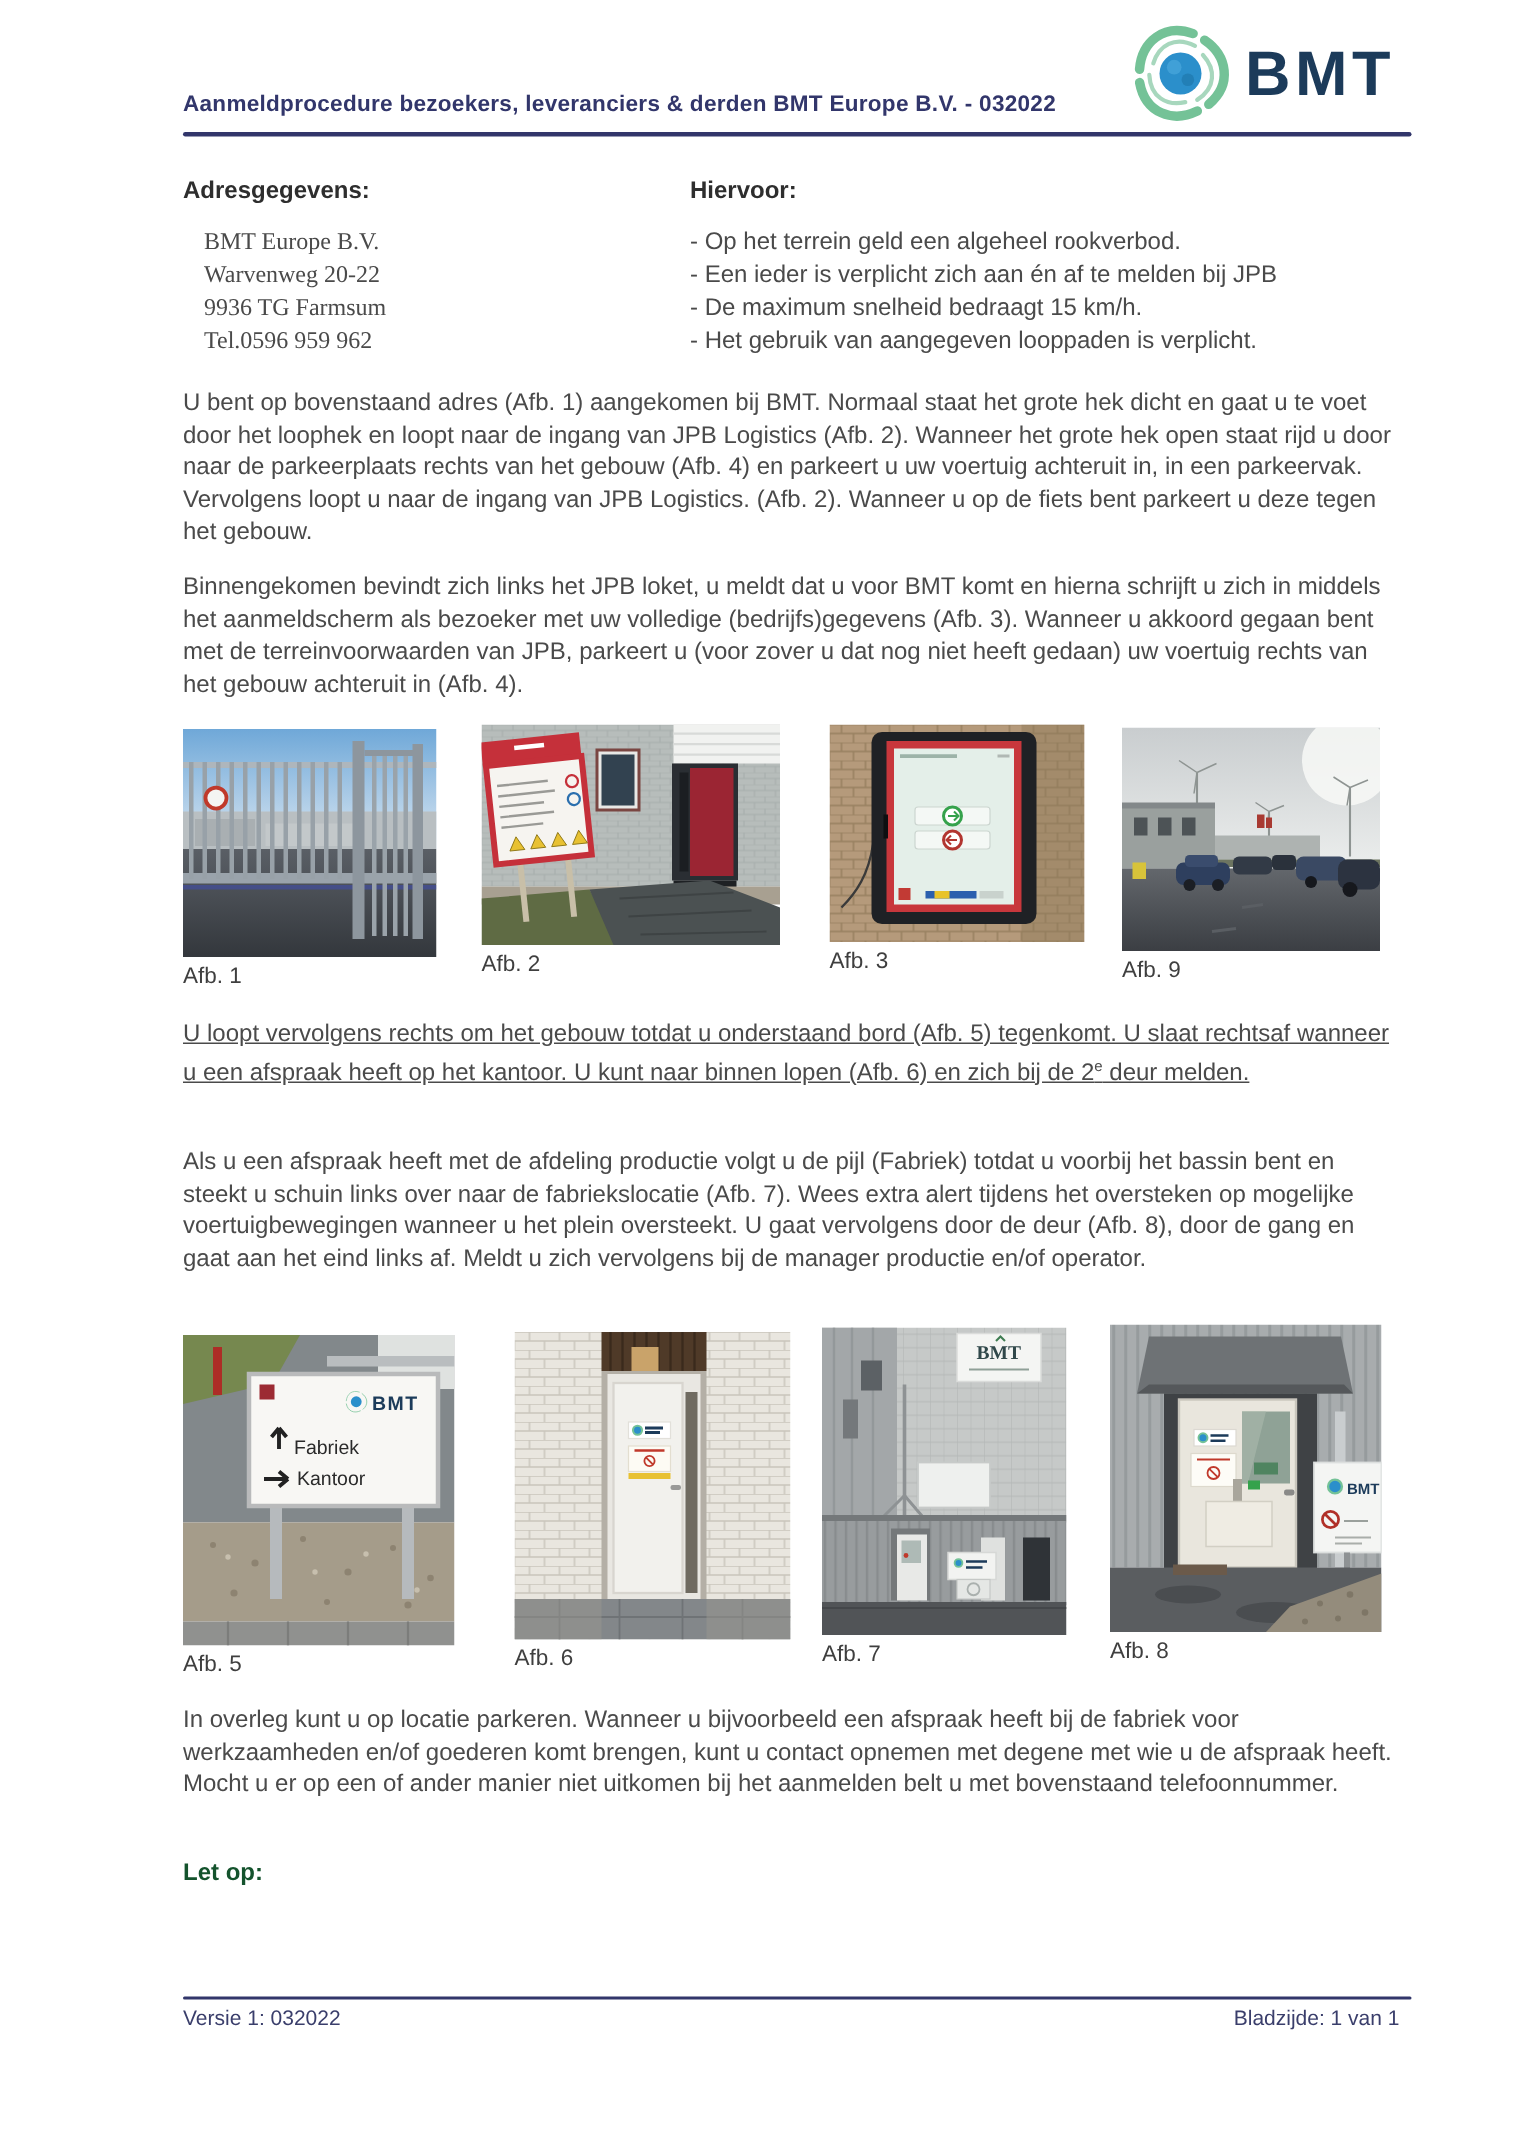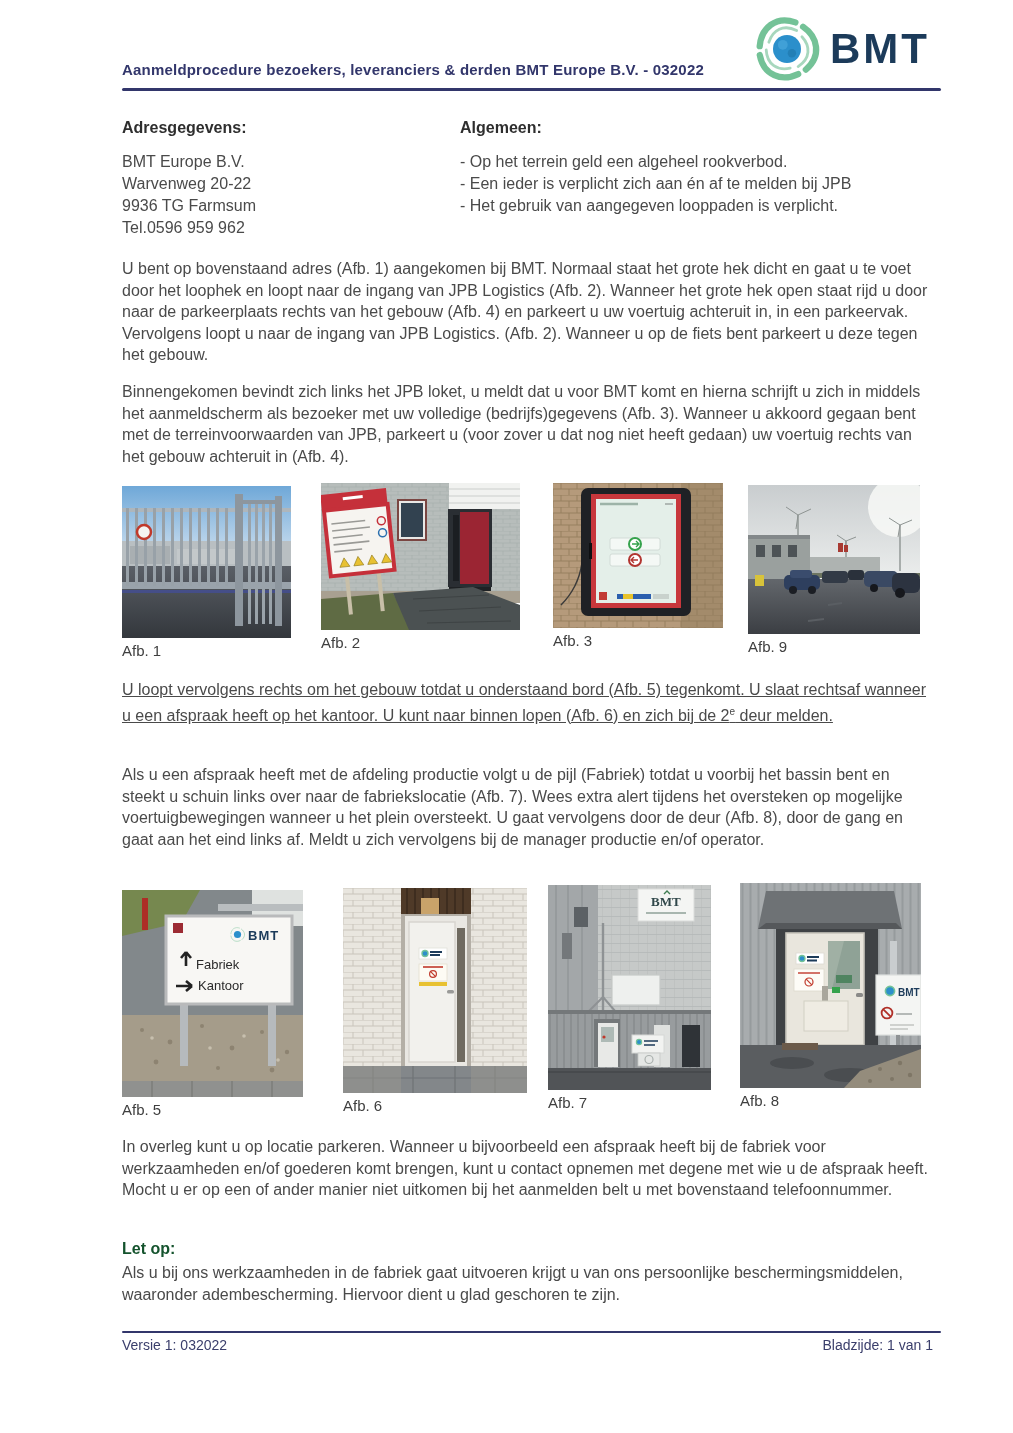--- a/index.html
+++ b/index.html
@@ -49,31 +49,32 @@
       <circle cx="50" cy="50" r="20" fill="#2b8fcb"></circle>
       <circle cx="44" cy="44" r="7" fill="#4aa6dc" opacity="0.7"></circle>
       <circle cx="57" cy="56" r="6" fill="#1f78ad" opacity="0.7"></circle>
     </svg>
     <span class="logo-word">BMT</span>
   </div>
 
   <div class="abs rule rule-top"></div>
 
   <div class="abs col-heading" style="left:122px;top:119px;">Adresgegevens:</div>
-  <div class="abs" style="left:122px;top:151px;">
+  <div class="abs" style="left:136px;top:151px;font-family:Liberation Serif, serif;">
     <div class="addr-line">BMT Europe B.V.</div>
     <div class="addr-line">Warvenweg 20-22</div>
     <div class="addr-line">9936 TG Farmsum</div>
     <div class="addr-line">Tel.0596 959 962</div>
   </div>
 
-  <div class="abs col-heading" style="left:460px;top:119px;">Algemeen:</div>
+  <div class="abs col-heading" style="left:460px;top:119px;">Hiervoor:</div>
   <div class="abs" style="left:460px;top:151px;">
     <div class="gen-line">- Op het terrein geld een algeheel rookverbod.</div>
     <div class="gen-line">- Een ieder is verplicht zich aan én af te melden bij JPB</div>
+    <div class="gen-line">- De maximum snelheid bedraagt 15 km/h.</div>
     <div class="gen-line">- Het gebruik van aangegeven looppaden is verplicht.</div>
   </div>
 
   <div class="abs para" style="top:258px;">U bent op bovenstaand adres (Afb. 1) aangekomen bij BMT. Normaal staat het grote hek dicht en gaat u te voet door het loophek en loopt naar de ingang van JPB Logistics (Afb. 2). Wanneer het grote hek open staat rijd u door naar de parkeerplaats rechts van het gebouw (Afb. 4) en parkeert u uw voertuig achteruit in, in een parkeervak. Vervolgens loopt u naar de ingang van JPB Logistics. (Afb. 2). Wanneer u op de fiets bent parkeert u deze tegen het gebouw.</div>
   <div class="abs para" style="top:381px;">Binnengekomen bevindt zich links het JPB loket, u meldt dat u voor BMT komt en hierna schrijft u zich in middels het aanmeldscherm als bezoeker met uw volledige (bedrijfs)gegevens (Afb. 3). Wanneer u akkoord gegaan bent met de terreinvoorwaarden van JPB, parkeert u (voor zover u dat nog niet heeft gedaan) uw voertuig rechts van het gebouw achteruit in (Afb. 4).</div>
 
   <figure class="abs fig" style="left:122px;top:486px;">
     <svg width="169" height="152" viewBox="0 0 169 152">
       <defs>
         <linearGradient id="sky1" x1="0" y1="0" x2="0" y2="1">
@@ -441,19 +442,18 @@
           <circle cx="130" cy="198" r="2"></circle>
       </g>
       <rect x="42" y="160" width="36" height="7" fill="#6b5a4a"></rect>
     </svg>
     <figcaption class="caption">Afb. 8</figcaption>
   </figure>
 
   <div class="abs para" style="top:1136px;">In overleg kunt u op locatie parkeren. Wanneer u bijvoorbeeld een afspraak heeft bij de fabriek voor werkzaamheden en/of goederen komt brengen, kunt u contact opnemen met degene met wie u de afspraak heeft. Mocht u er op een of ander manier niet uitkomen bij het aanmelden belt u met bovenstaand telefoonnummer.</div>
 
   <div class="abs letop-h">Let op:</div>
-  <div class="abs para" style="top:1262px;">Als u bij ons werkzaamheden in de fabriek gaat uitvoeren krijgt u van ons persoonlijke beschermingsmiddelen, waaronder adembescherming. Hiervoor dient u glad geschoren te zijn.</div>
 
   <div class="abs rule rule-bottom"></div>
   <div class="abs footer-left">Versie 1: 032022</div>
   <div class="abs footer-right">Bladzijde: 1 van 1</div>
 
 </div>
 
 </body></html>

